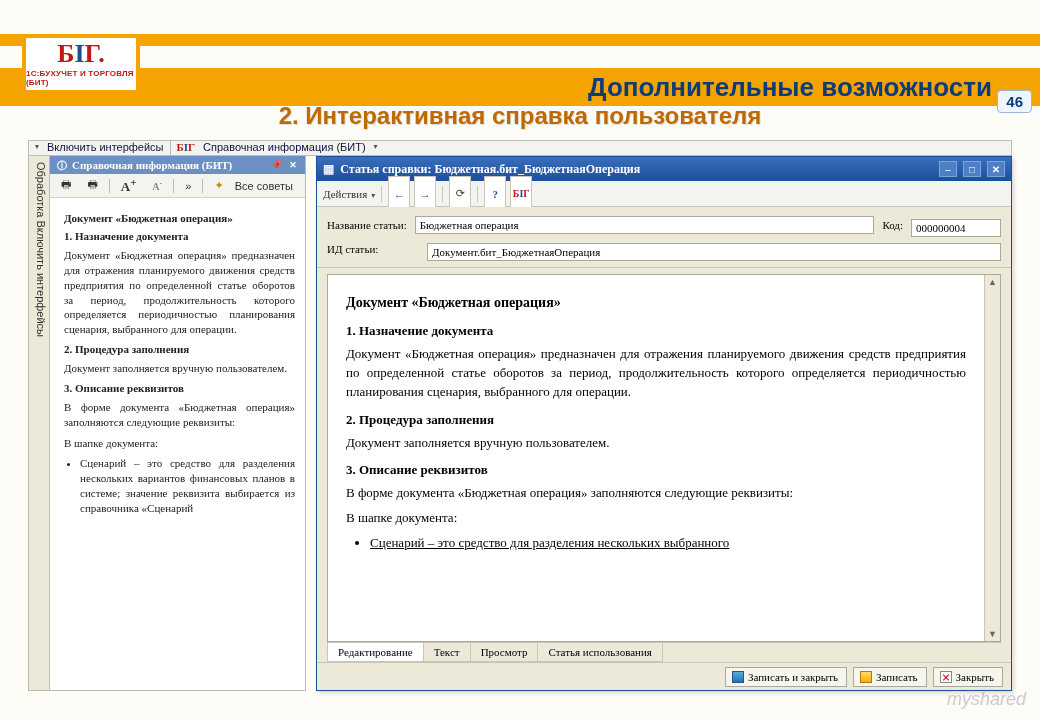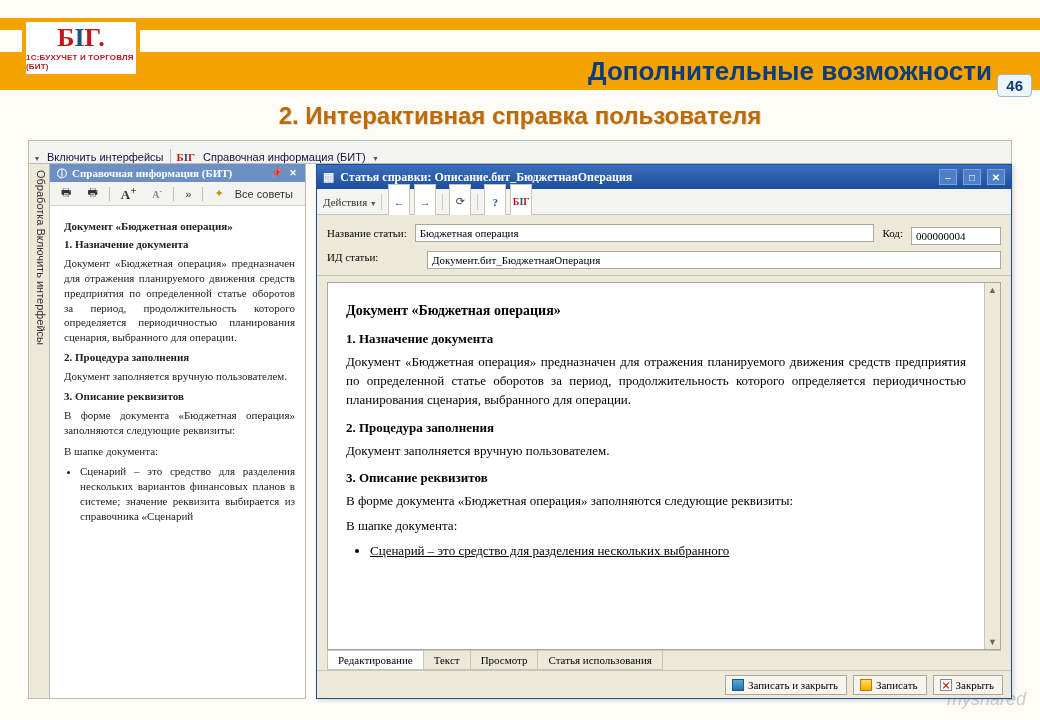--- a/index.html
+++ b/index.html
@@ -4,21 +4,21 @@
 <style>
   * { box-sizing: border-box; margin: 0; padding: 0; }
   body {
     width: 1040px; height: 720px;
     font-family: Arial, Tahoma, sans-serif;
     background: #fdfcf7;
     position: relative; overflow: hidden;
     font-size: 12px;
   }
   
-  .top-brand { position: absolute; top: 0; left: 0; right: 0; height: 90px; }
+  .top-brand { position: absolute; top: 16px; left: 0; right: 0; height: 90px; }
   .brand-bar { position: absolute; left: 0; right: 0; background: #f4a300; }
   .brand-bar.t1 { top: 18px; height: 12px; }
   .brand-bar.t2 { top: 52px; height: 38px; }
   .logo-box {
     position: absolute; top: 18px; left: 22px; width: 118px; height: 60px;
     background: #fff; border: 4px solid #f4a300; border-radius: 4px;
     display: flex; flex-direction: column; align-items: center; justify-content: center;
   }
   .logo-big { font: 700 26px/1 Georgia, serif; color: #c01818; }
   .logo-big b { color: #214f8b; }
@@ -45,21 +45,21 @@
 
   
   .app {
     position: absolute; top: 140px; left: 28px;
     width: 984px; height: 560px;
   }
 
   
   .menubar {
     background: #f3f3ef; border: 1px solid #bcbcb5;
-    height: 24px; display: flex; align-items: flex-end; padding: 0 4px; gap: 4px;
+    height: 16px; display: flex; align-items: flex-start; padding: 0 4px; gap: 4px;
     font-size: 11px; color: #333;
   }
   .menubar .brand-mini { font: 700 11px Georgia; color: #c01818; margin: 0 2px; }
   .menubar .brand-mini b { color:#214f8b; }
   .mb-link { color:#114; padding: 0 2px; }
   .mb-sep { width:1px; height:14px; background:#bbb; }
   .v-arrow { font-size:9px; color:#666; padding:0 2px;}
 
   .workspace { display: flex; gap: 0; height: 535px; }
 
@@ -231,21 +231,21 @@
         <p>В шапке документа:</p>
         <ul>
             <li style="text-align:justify;">Сценарий – это средство для разделения нескольких вариантов финансовых планов в системе; значение реквизита выбирается из справочника «Сценарий</li>
           </ul>
       </div>
     </div>
 
     <div class="article-win">
       <div class="aw-title">
         <span class="ic-doc"></span>
-        <span>Статья справки: Описание.бит_БюджетнаяОперация</span>
+        <span>Статья справки: Бюджетная.бит_БюджетнаяОперация</span>
         <span class="sp"></span>
         <span class="wbtn">–</span>
         <span class="wbtn">□</span>
         <span class="wbtn">✕</span>
       </div>
       <div class="aw-toolbar">
         <span>Действия</span>
         <span class="ic-dd"></span>
         <span class="vsep"></span>
         <span class="tbtn ic-left"></span>

